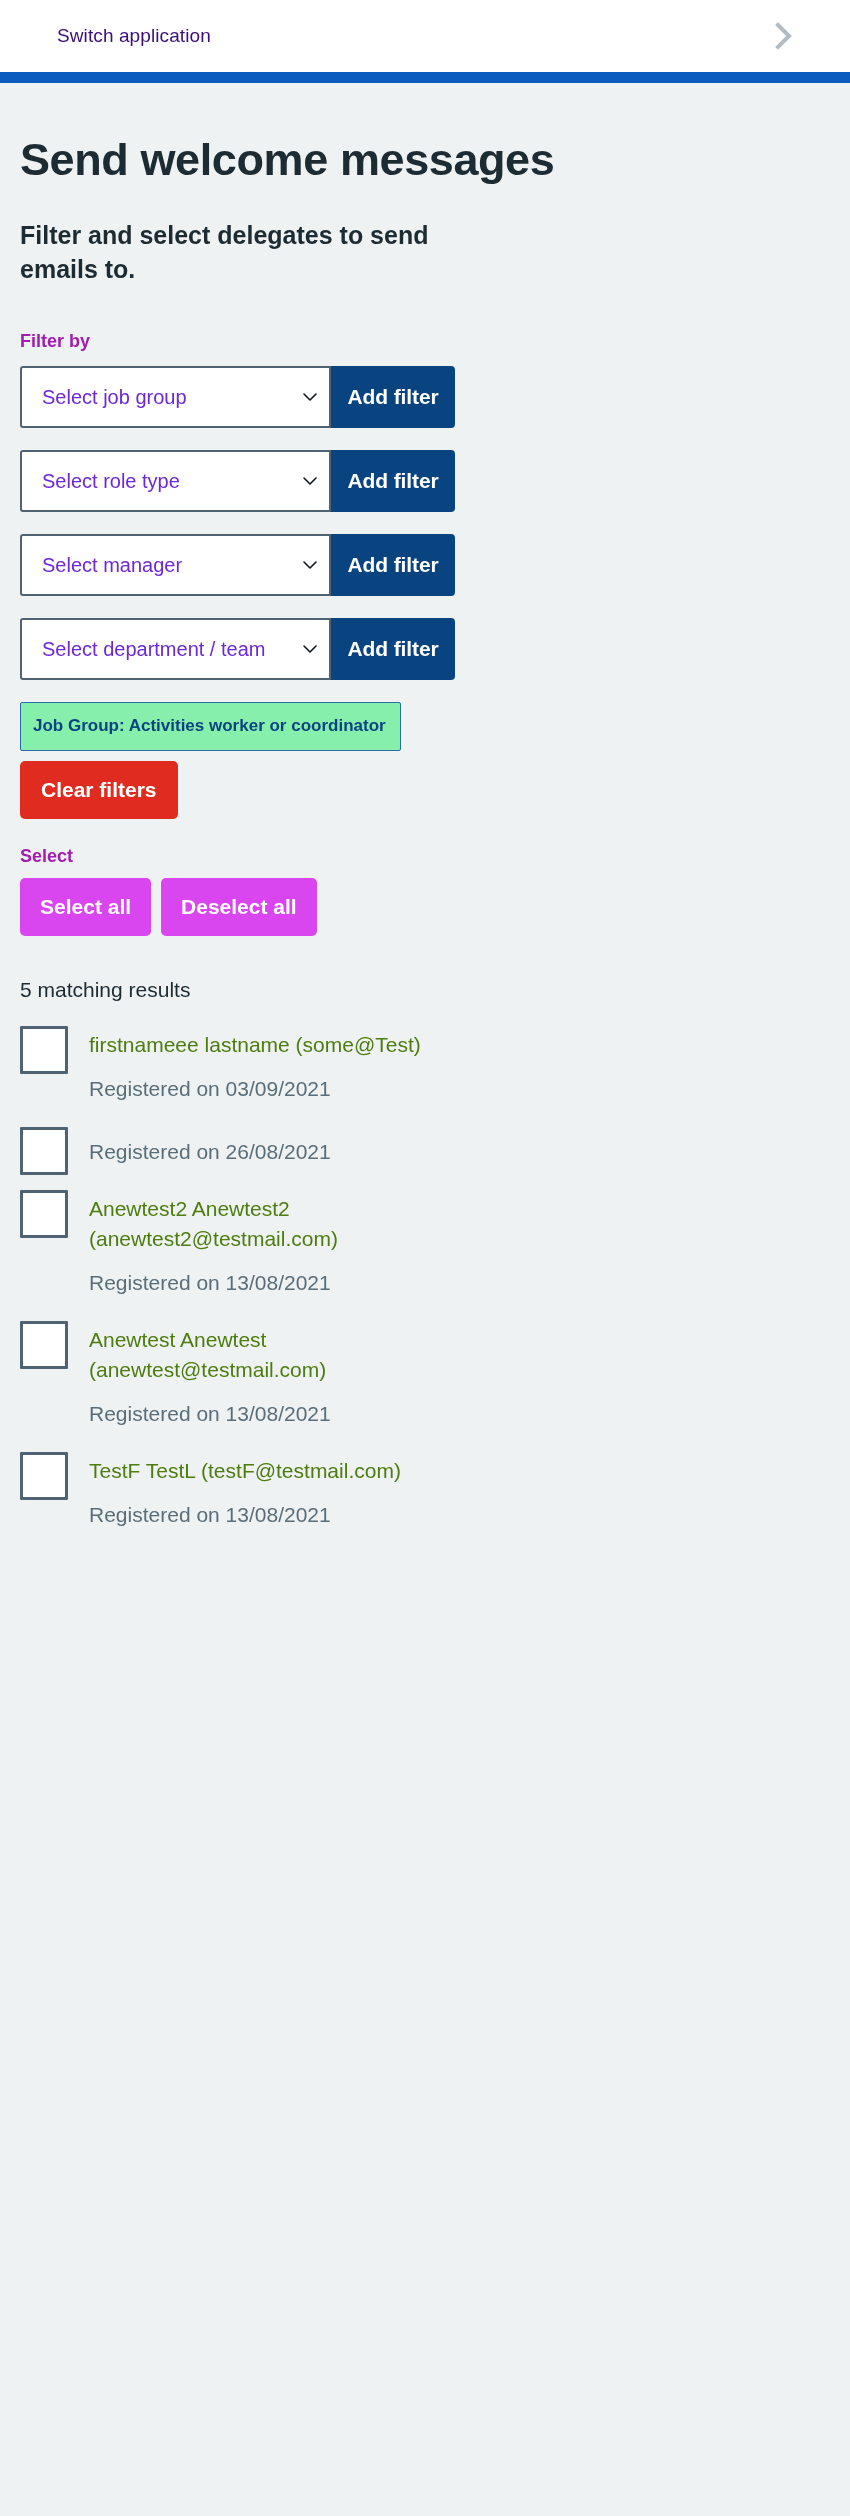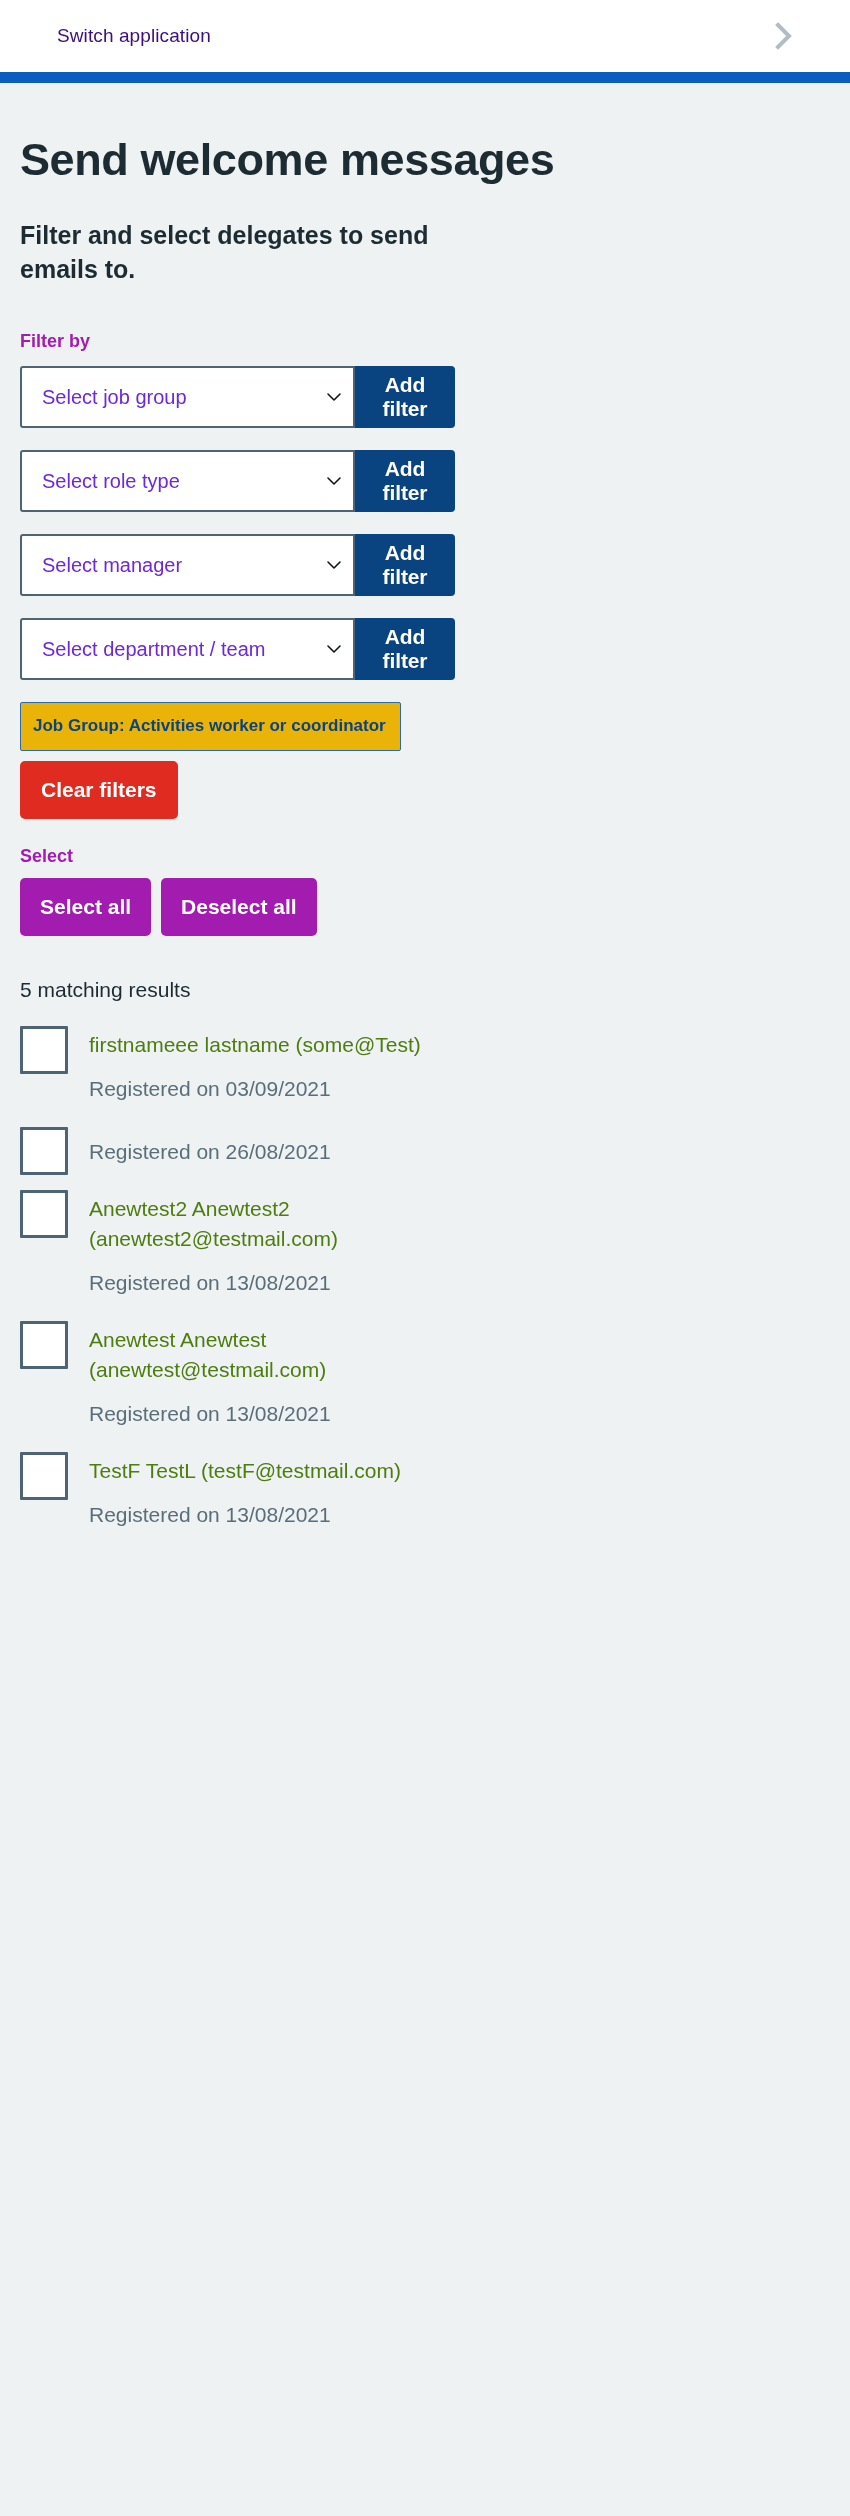--- a/index.html
+++ b/index.html
@@ -121,39 +121,39 @@
   .select-caret {
     position: absolute;
     right: 11px;
     top: 50%;
     transform: translateY(-50%);
     pointer-events: none;
     line-height: 0;
   }
   .add-filter-btn {
     flex: 0 0 auto;
-    width: 100px;
+    width: 124px;
     background: #0a4480;
     color: #ffffff;
     border: 0;
     border-radius: 0 4px 4px 0;
     font-family: "Liberation Sans", sans-serif;
     font-size: 21px;
     font-weight: 700;
     cursor: pointer;
     letter-spacing: -0.1px;
   }
 
   
   .applied-label { margin-top: 20px; margin-bottom: 11px; }
 
   .filter-chip {
     display: block;
     width: 381px;
-    background: #eab308;
+    background: #86efac;
     border: 1px solid #2b6ca8;
     border-radius: 2px;
     color: #0a4480;
     font-size: 17px;
     font-weight: 700;
     padding: 13px 0 13px 12px;
     cursor: pointer;
     line-height: 1.2;
   }
 
@@ -169,21 +169,21 @@
     font-weight: 700;
     padding: 17px 21px;
     cursor: pointer;
   }
 
   
   .select-label { margin-top: 27px; margin-bottom: 11px; }
 
   .select-btn-row { display: flex; gap: 10px; }
   .select-btn {
-    background: #a21caf;
+    background: #d946ef;
     color: #ffffff;
     border: 0;
     border-radius: 5px;
     font-family: "Liberation Sans", sans-serif;
     font-size: 21px;
     font-weight: 700;
     padding: 17px 20px;
     cursor: pointer;
   }
 

